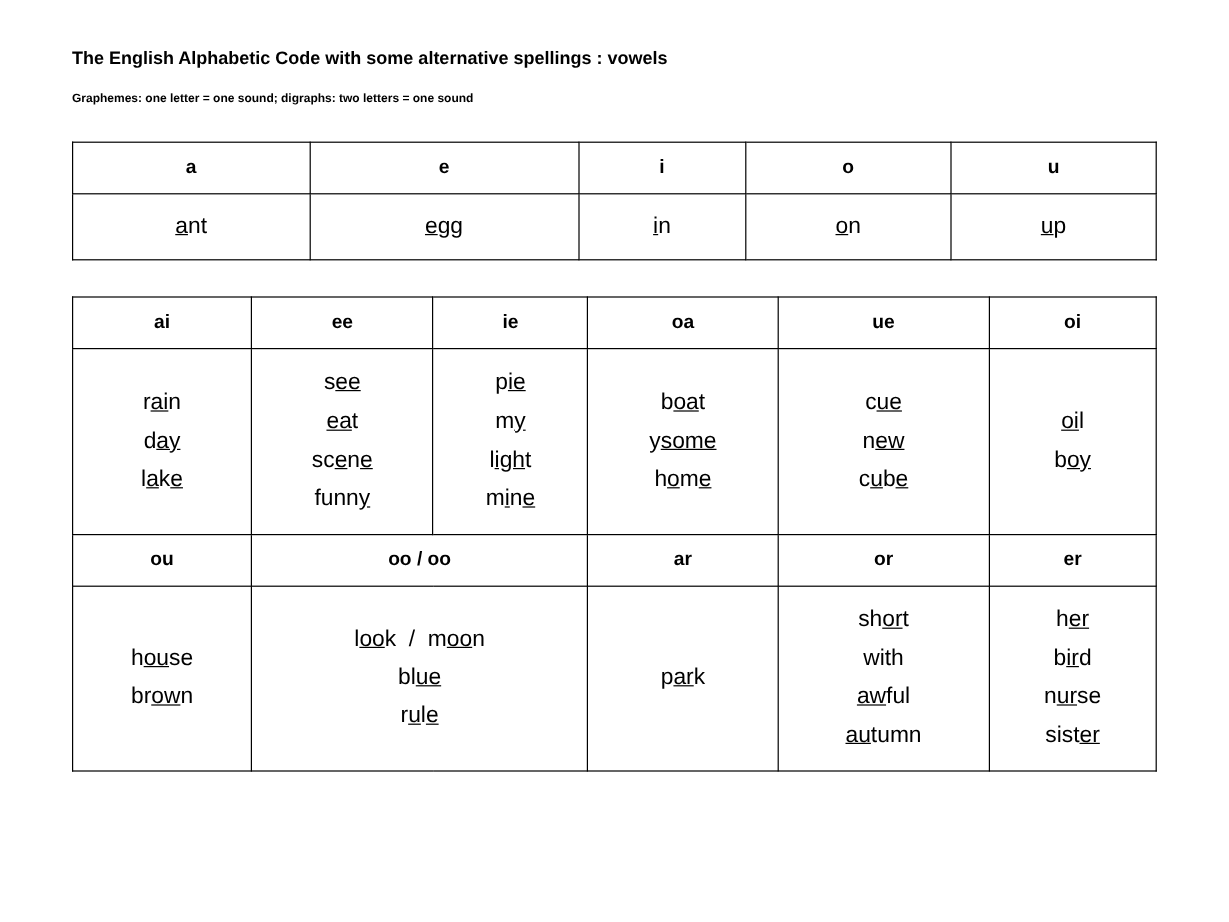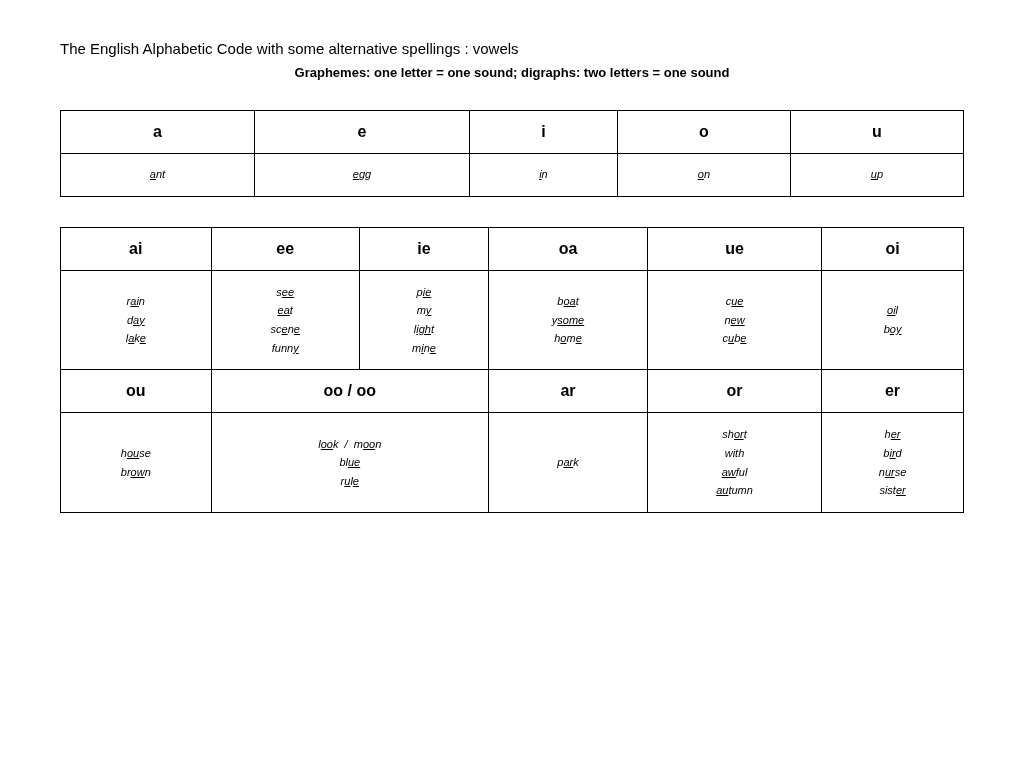--- a/index.html
+++ b/index.html
@@ -7,50 +7,48 @@
       background: #fff;
       font-family: Arial, Helvetica, sans-serif;
       padding: 40px 60px;
       color: #000;
     }
     .title-block {
       margin-bottom: 30px;
     }
     .title-line1 {
       font-size: 15px;
-      font-weight: normal;
-      margin-bottom: 8px;
+      font-weight: bold;
+      margin-bottom: 20px;
     }
     .title-line2 {
-      font-size: 13px;
+      font-size: 10px;
       font-weight: bold;
-      text-align: center;
     }
     table {
       border-collapse: collapse;
       width: 100%;
       margin-bottom: 30px;
     }
     td {
       border: 1.5px solid #000;
       text-align: center;
       vertical-align: middle;
       padding: 10px 6px;
       font-size: 16px;
     }
     .header-row td {
       font-weight: bold;
       font-size: 16px;
       padding: 12px 6px;
     }
     .word-row td {
       padding: 12px 6px;
-      font-size: 11px;
+      font-size: 19px;
       line-height: 1.6;
-      font-style: italic;
     }
     
     .ul { text-decoration: underline; }
 
     
     .cell-content {
       display: flex;
       flex-direction: column;
       align-items: center;
       line-height: 1.7;

